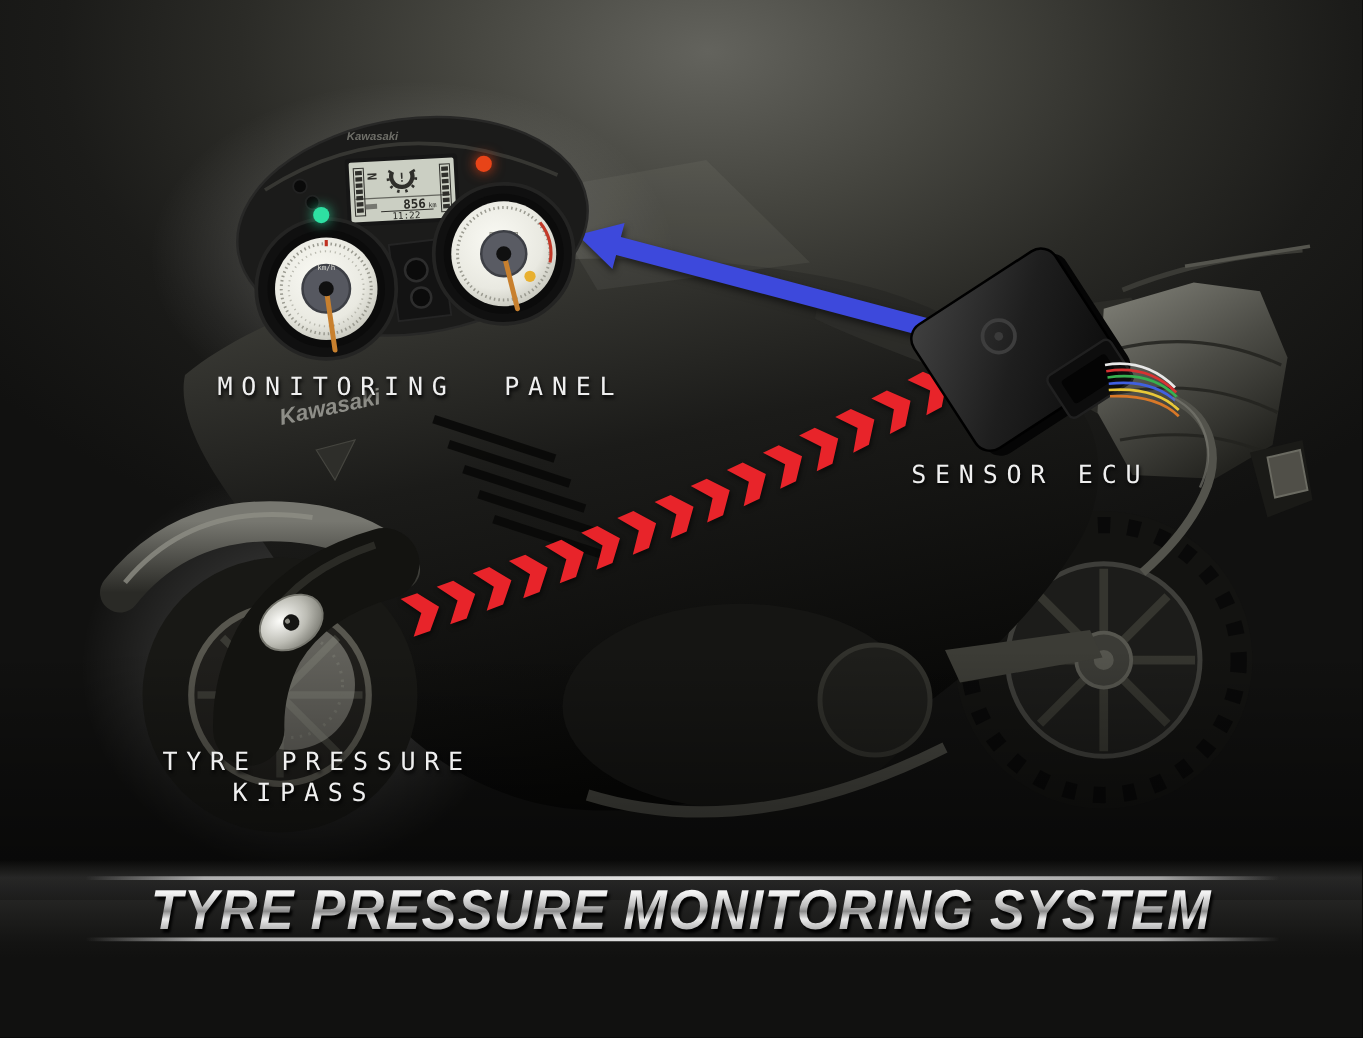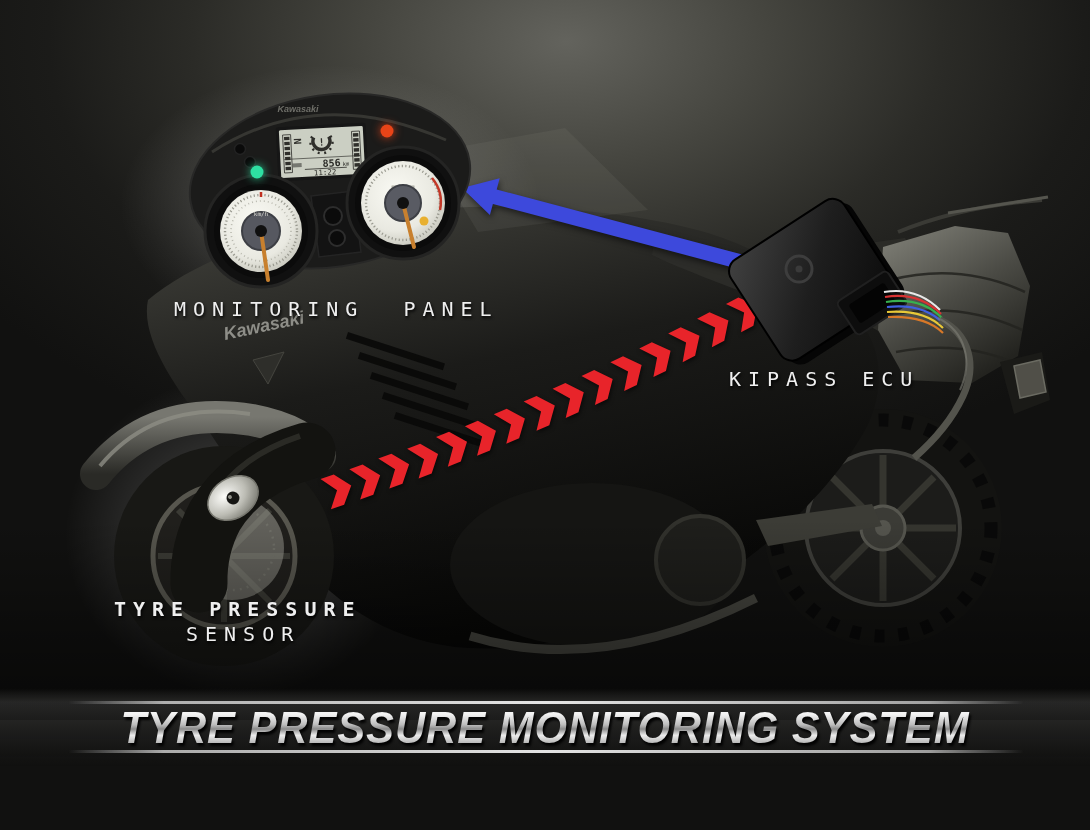--- a/index.html
+++ b/index.html
@@ -302,25 +302,25 @@
     <circle cx="240" cy="149" r="5.5" fill="#0a0a0a" stroke="#222" stroke-width="1.5"></circle>
     <circle cx="250" cy="162" r="5.5" fill="#0a0a0a" stroke="#222" stroke-width="1.5"></circle>
     <circle cx="257" cy="172" r="6.5" style="filter:drop-shadow(0 0 5px rgba(46,224,162,.9))" fill="#2ee0a2"></circle>
     <circle cx="387" cy="131" r="6.5" style="filter:drop-shadow(0 0 5px rgba(232,68,24,.9))" fill="#e84418"></circle>
   </g>
 </svg>
 
 
 <div class="label" style="left:174px;top:297px;word-spacing:20px;">MONITORING PANEL</div>
 
-<div class="label" style="left:729px;top:367px;">KIPASS ECU</div>
-
-<div class="label" style="left:114px;top:597px;font-weight:bold;">TYRE PRESSURE</div>
-
-<div class="label" style="left:186px;top:622px;">SENSOR</div>
+<div class="label" style="left:729px;top:367px;">SENSOR ECU</div>
+
+<div class="label" style="left:130px;top:597px;">TYRE PRESSURE</div>
+
+<div class="label" style="left:186px;top:622px;">KIPASS</div>
 
 
 <div class="banner-band"></div>
 <div class="banner-line" style="top:701px;"></div>
 <div class="banner-line" style="top:750px;"></div>
 <div class="banner-title">TYRE PRESSURE MONITORING SYSTEM</div>
 
 </div>
 
 </body></html>

